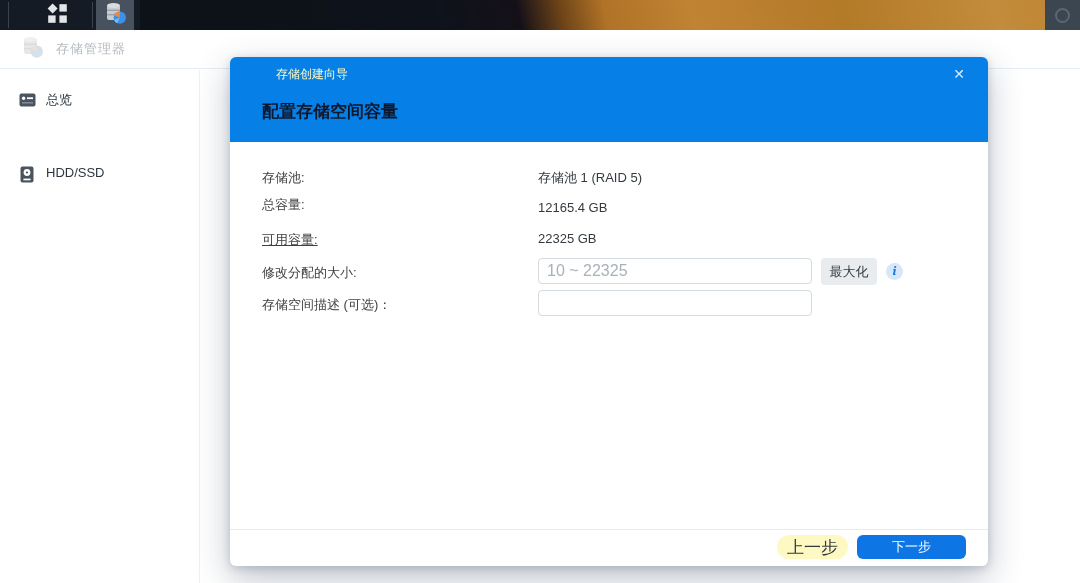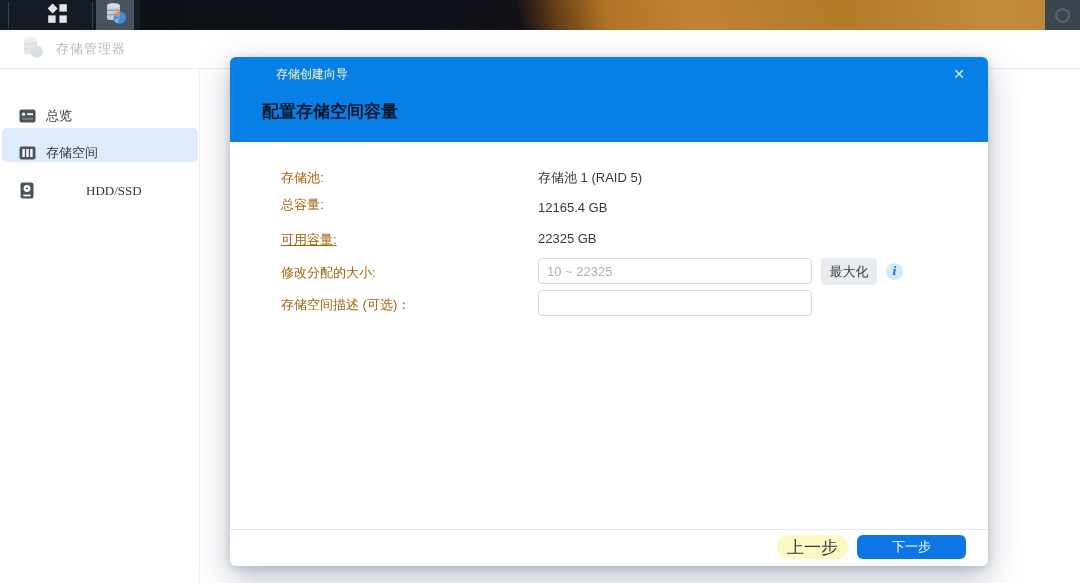--- a/index.html
+++ b/index.html
@@ -24,41 +24,41 @@
   
   .app-header { position:absolute; left:0; top:30px; width:1080px; height:39px; background:#fff;
     border-bottom:1px solid #e4edf4; display:flex; align-items:center; padding-left:20px; }
   .app-header .app-icon { opacity:.45; filter:grayscale(.4); margin-right:12px; }
   .app-title { font-size:13px; color:#b5bbc2; letter-spacing:1px; }
 
   
   .sidebar { position:absolute; left:0; top:70px; width:200px; height:513px; background:#fff;
     border-right:1px solid #edf1f5; }
   .side-item { position:absolute; left:2px; width:196px; height:34px; border-radius:5px;
-    display:flex; align-items:flex-end; padding-left:16px; cursor:pointer;font-family:Liberation Serif, serif; }
+    display:flex; align-items:flex-start; padding-left:16px; cursor:pointer; }
   .side-item.selected { background:#ddebfa; }
   .side-item .s-icon { width:18px; height:18px; margin-right:10px; display:flex;
     align-items:center; justify-content:center; }
   .side-item .s-label { font-size:13px; color:#2d3640; }
 
   
   .dialog { position:absolute; left:230px; top:57px; width:758px; height:509px;
     border-radius:6px; background:#fff;
     box-shadow:0 12px 34px rgba(30,50,80,.30), 0 2px 8px rgba(30,50,80,.18); }
   .dlg-header { position:absolute; left:0; top:0; width:758px; height:85px; background:#067fe6;
     border-radius:6px 6px 0 0; }
   .dlg-title { position:absolute; left:46px; top:9px; font-size:12px; font-weight:normal; color:#fef9c3; }
   .dlg-close { position:absolute; right:18px; top:6px; width:22px; height:22px; color:#d8ecff;
     font-size:14px; font-weight:bold; text-align:center; line-height:22px; cursor:pointer; }
   .dlg-heading { position:absolute; left:32px; top:43px; font-size:17px; font-weight:bold; color:#0f172a; }
 
-  .dlg-row-label { position:absolute; left:32px; font-size:13px; color:#a16207;margin-left:19px; }
+  .dlg-row-label { position:absolute; left:32px; font-size:13px; color:#404040; }
   .dlg-row-value { position:absolute; left:308px; font-size:13px; color:#33393f; }
   .dlg-input { position:absolute; left:308px; width:274px; height:26px; border:1px solid #d4dade;
-    border-radius:4px; font-size:13px; color:#33393f; padding:0 8px; outline:none;
+    border-radius:4px; font-size:16px; color:#33393f; padding:0 8px; outline:none;
     font-family:"Liberation Sans","DejaVu Sans",sans-serif; }
   .dlg-input::placeholder { color:#a9b1ba; }
   .max-btn { position:absolute; left:591px; top:201px; width:56px; height:27px; background:#e9ecef;
     border:none; border-radius:4px; font-size:13px; color:#33393f; cursor:pointer;
     font-family:"Liberation Sans","DejaVu Sans",sans-serif; }
   .info-icon { position:absolute; left:656px; top:206px; width:17px; height:17px; border-radius:50%;
     background:#d5e7f8; color:#1a79dc; font-family:"DejaVu Serif",serif; font-style:italic;
     font-weight:bold; font-size:11px; text-align:center; line-height:17px; cursor:pointer; }
 
   .dlg-footer-line { position:absolute; left:0; top:472px; width:758px; height:1px; background:#e7eaee; }
@@ -125,32 +125,21 @@
       <span class="s-icon">
         <svg width="17" height="14" viewBox="0 0 17 14">
           <rect x="0.5" y="0.5" width="16" height="13" rx="2" fill="#4a545f"></rect>
           <circle cx="4.6" cy="5.2" r="1.7" fill="#fff"></circle>
           <rect x="8" y="4.3" width="6" height="1.8" fill="#fff"></rect>
           <rect x="3" y="9" width="11" height="1.6" fill="#7d8692"></rect>
         </svg>
       </span>
       <span class="s-label">总览</span>
     </div>
-    <div class="side-item selected" style="top:58px;">
-      <span class="s-icon">
-        <svg width="17" height="14" viewBox="0 0 17 14">
-          <rect x="0.5" y="0.5" width="16" height="13" rx="2" fill="#4a545f"></rect>
-          <rect x="3.4" y="3" width="2.4" height="8" fill="#fff"></rect>
-          <rect x="7.3" y="3" width="2.4" height="8" fill="#fff"></rect>
-          <rect x="11.2" y="3" width="2.4" height="8" fill="#fff"></rect>
-        </svg>
-      </span>
-      <span class="s-label">存储空间</span>
-    </div>
-    <div class="side-item" style="top:95px;gap:40px;">
+    <div class="side-item" style="top:95px;">
       <span class="s-icon">
         <svg width="14" height="17" viewBox="0 0 14 17">
           <rect x="0.5" y="0.5" width="13" height="16" rx="2" fill="#4a545f"></rect>
           <circle cx="7" cy="6.5" r="3.4" fill="#fff"></circle>
           <circle cx="7" cy="6.5" r="1.1" fill="#4a545f"></circle>
           <rect x="3.4" y="12.6" width="7.2" height="1.7" fill="#fff"></rect>
         </svg>
       </span>
       <span class="s-label">HDD/SSD</span>
     </div>

